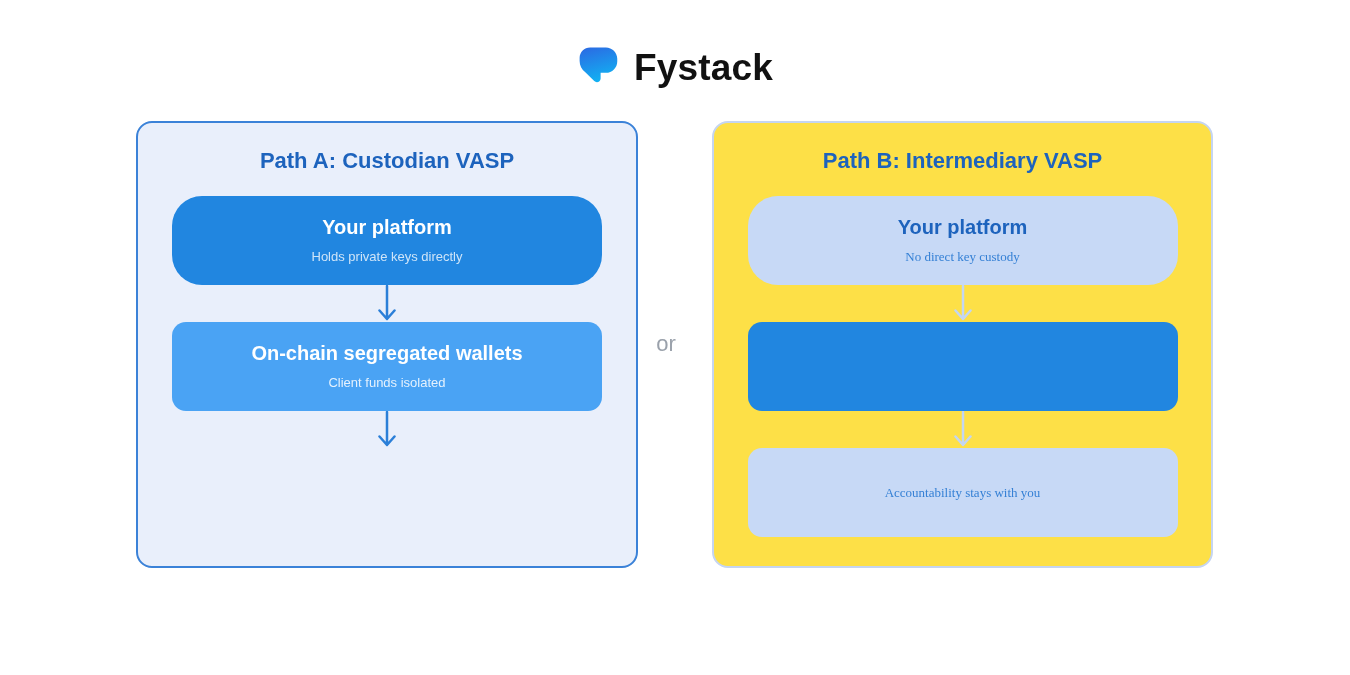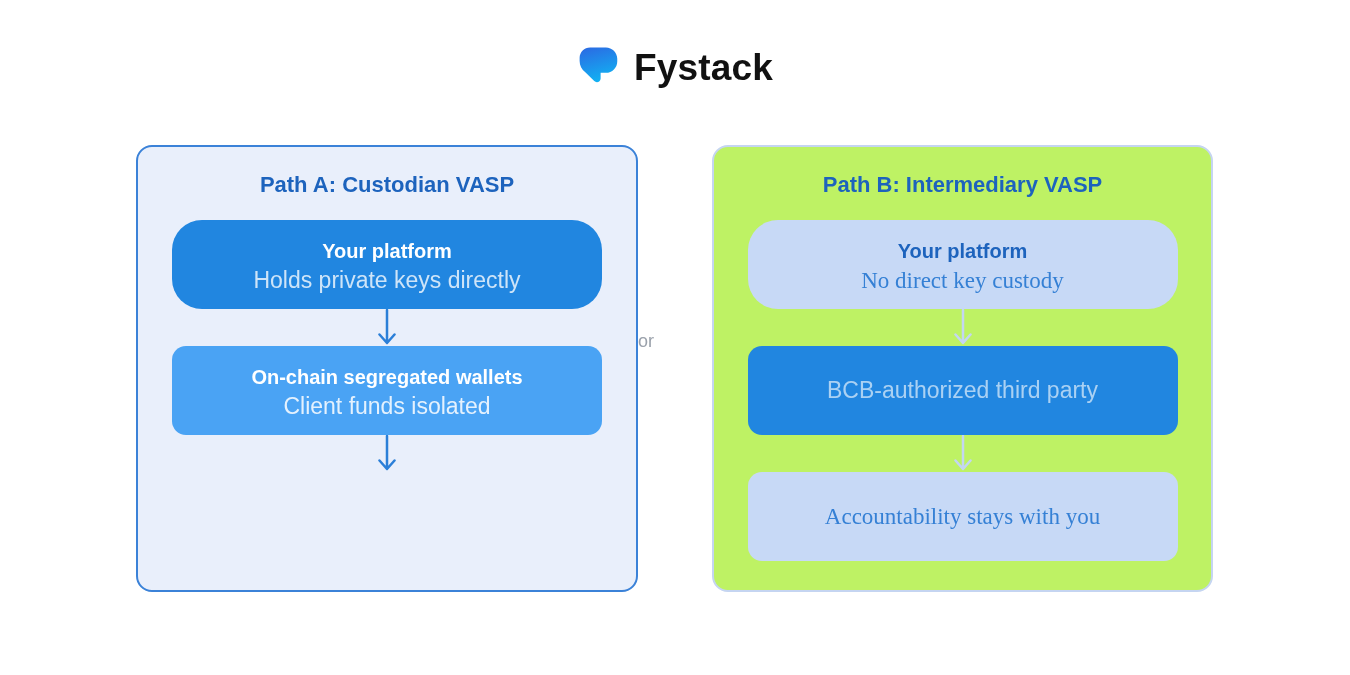--- a/index.html
+++ b/index.html
@@ -15,39 +15,39 @@
   }
   .brand-icon { display: block; }
   .brand-name {
     font-size: 37px; font-weight: 700; color: #111111; letter-spacing: 0.2px;
   }
 
   
   .panel {
     position: absolute; top: 121px; width: 502px; height: 447px;
     border-radius: 16px;
-    display: flex; flex-direction: column; align-items: center; margin-top: 24px;
+    display: flex; flex-direction: column; align-items: center;
   }
   .panel--a { left: 136px; background: #e9effb; border: 2px solid #3b82d8; }
-  .panel--b { left: 712px; width: 501px; background: #bef264; border: 2px solid #c5d5f1; }
+  .panel--b { left: 712px; width: 501px; background: #fde047; border: 2px solid #c5d5f1; }
 
   .panel-title {
     margin-top: 25px; font-size: 22px; line-height: 26px; font-weight: 700;
     color: #1d63bd; text-align: center;
   }
 
   
   .step {
     width: 430px; height: 89px; border-radius: 14px;
     display: flex; flex-direction: column; align-items: center; justify-content: center;
     gap: 7px; text-align: center;
   }
   .step--first { margin-top: 22px; border-radius: 30px; }
   .step-title { font-size: 20px; line-height: 24px; font-weight: 700; }
-  .step-sub   { font-size: 23px; line-height: 21px; font-weight: 400; }
+  .step-sub   { font-size: 13px; line-height: 21px; font-weight: 400; }
 
   .step--dark   { background: #2186e0; }
   .step--dark .step-title { color: #ffffff; }
   .step--dark .step-sub   { color: rgba(255,255,255,0.78); }
   .step--dark.step--dim-sub .step-sub { color: rgba(255,255,255,0.62); }
 
   .step--medium { background: #4aa3f4; }
   .step--medium .step-title { color: #ffffff; }
   .step--medium .step-sub   { color: rgba(255,255,255,0.85); }
 
@@ -57,21 +57,21 @@
 
   
   .arrow { display: block; margin: 0 auto; }
   .arrow path { fill: none; stroke-width: 2.5px; stroke-linecap: round; stroke-linejoin: round; }
   .arrow--strong path { stroke: #2b7fd8; }
   .arrow--faint  path { stroke: #c3d6f2; }
 
   
   .or-sep {
     position: absolute; left: 638px; top: 331px; width: 56px;
-    text-align: left; font-size: 18px; color: #9aa1ab;
+    text-align: center; font-size: 22px; color: #9aa1ab;
   }
 </style>
 </head>
 <body>
 
 <div class="stage">
 
   <header class="brand">
     <svg class="brand-icon" width="42" height="47" viewBox="0 0 48 52" aria-hidden="true">
       <defs>
@@ -118,21 +118,20 @@
     <div class="step step--light step--first">
       <div class="step-title">Your platform</div>
       <div class="step-sub">No direct key custody</div>
     </div>
 
     <svg class="arrow arrow--faint" width="24" height="37" viewBox="0 0 24 37" aria-hidden="true">
       <path d="M12 1 V33 M4.5 25.5 L12 34 L19.5 25.5"></path>
     </svg>
 
     <div class="step step--dark step--dim-sub">
-      <div class="step-sub">BCB-authorized third party</div>
     </div>
 
     <svg class="arrow arrow--faint" width="24" height="37" viewBox="0 0 24 37" aria-hidden="true">
       <path d="M12 1 V33 M4.5 25.5 L12 34 L19.5 25.5"></path>
     </svg>
 
     <div class="step step--light">
       <div class="step-sub">Accountability stays with you</div>
     </div>
   </section>

